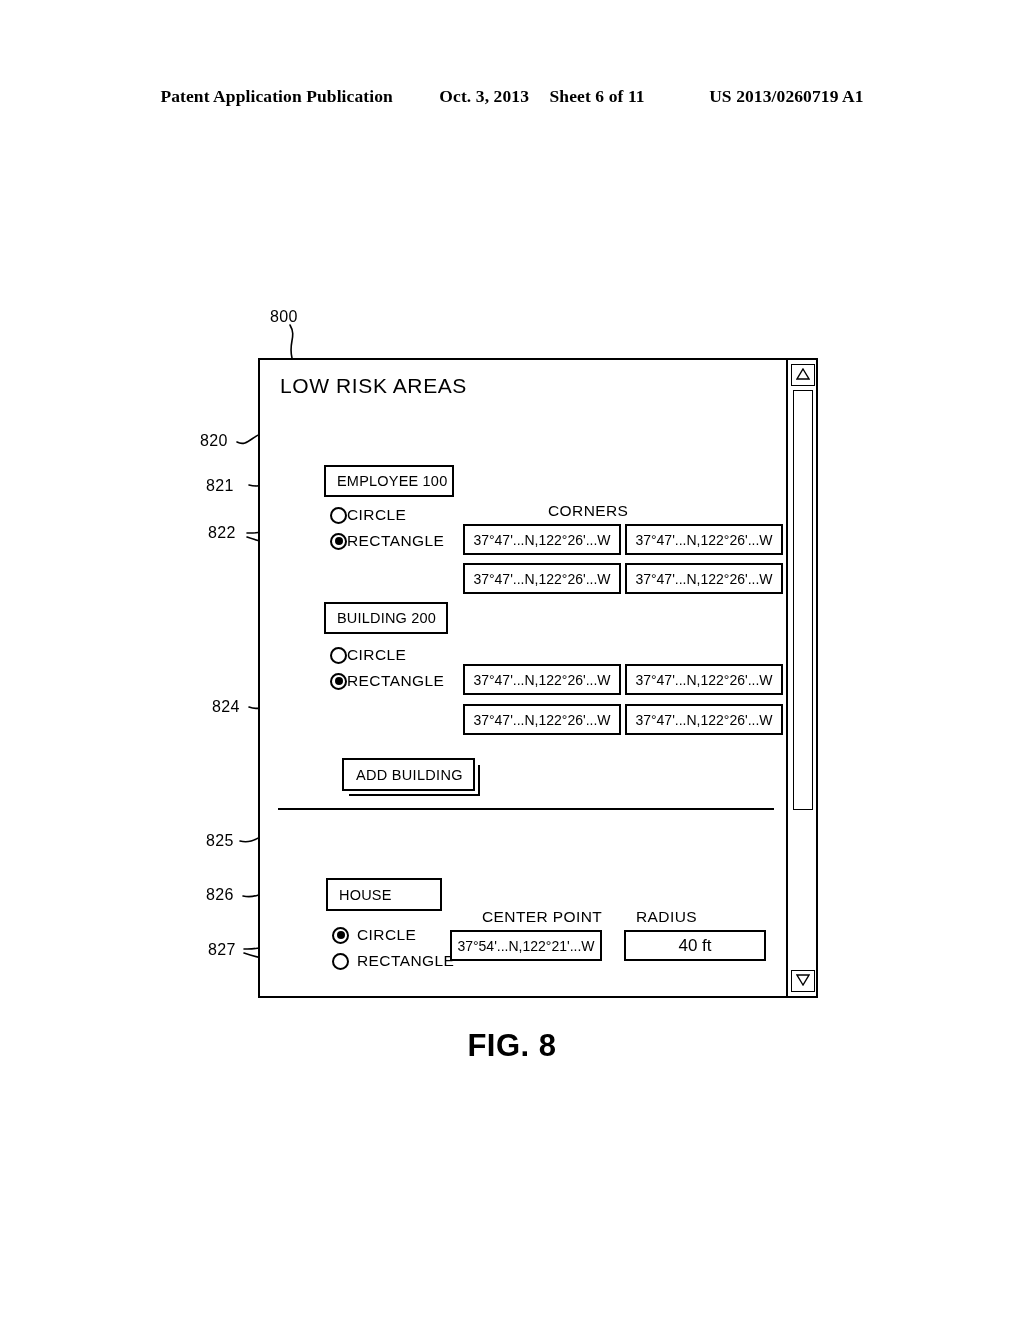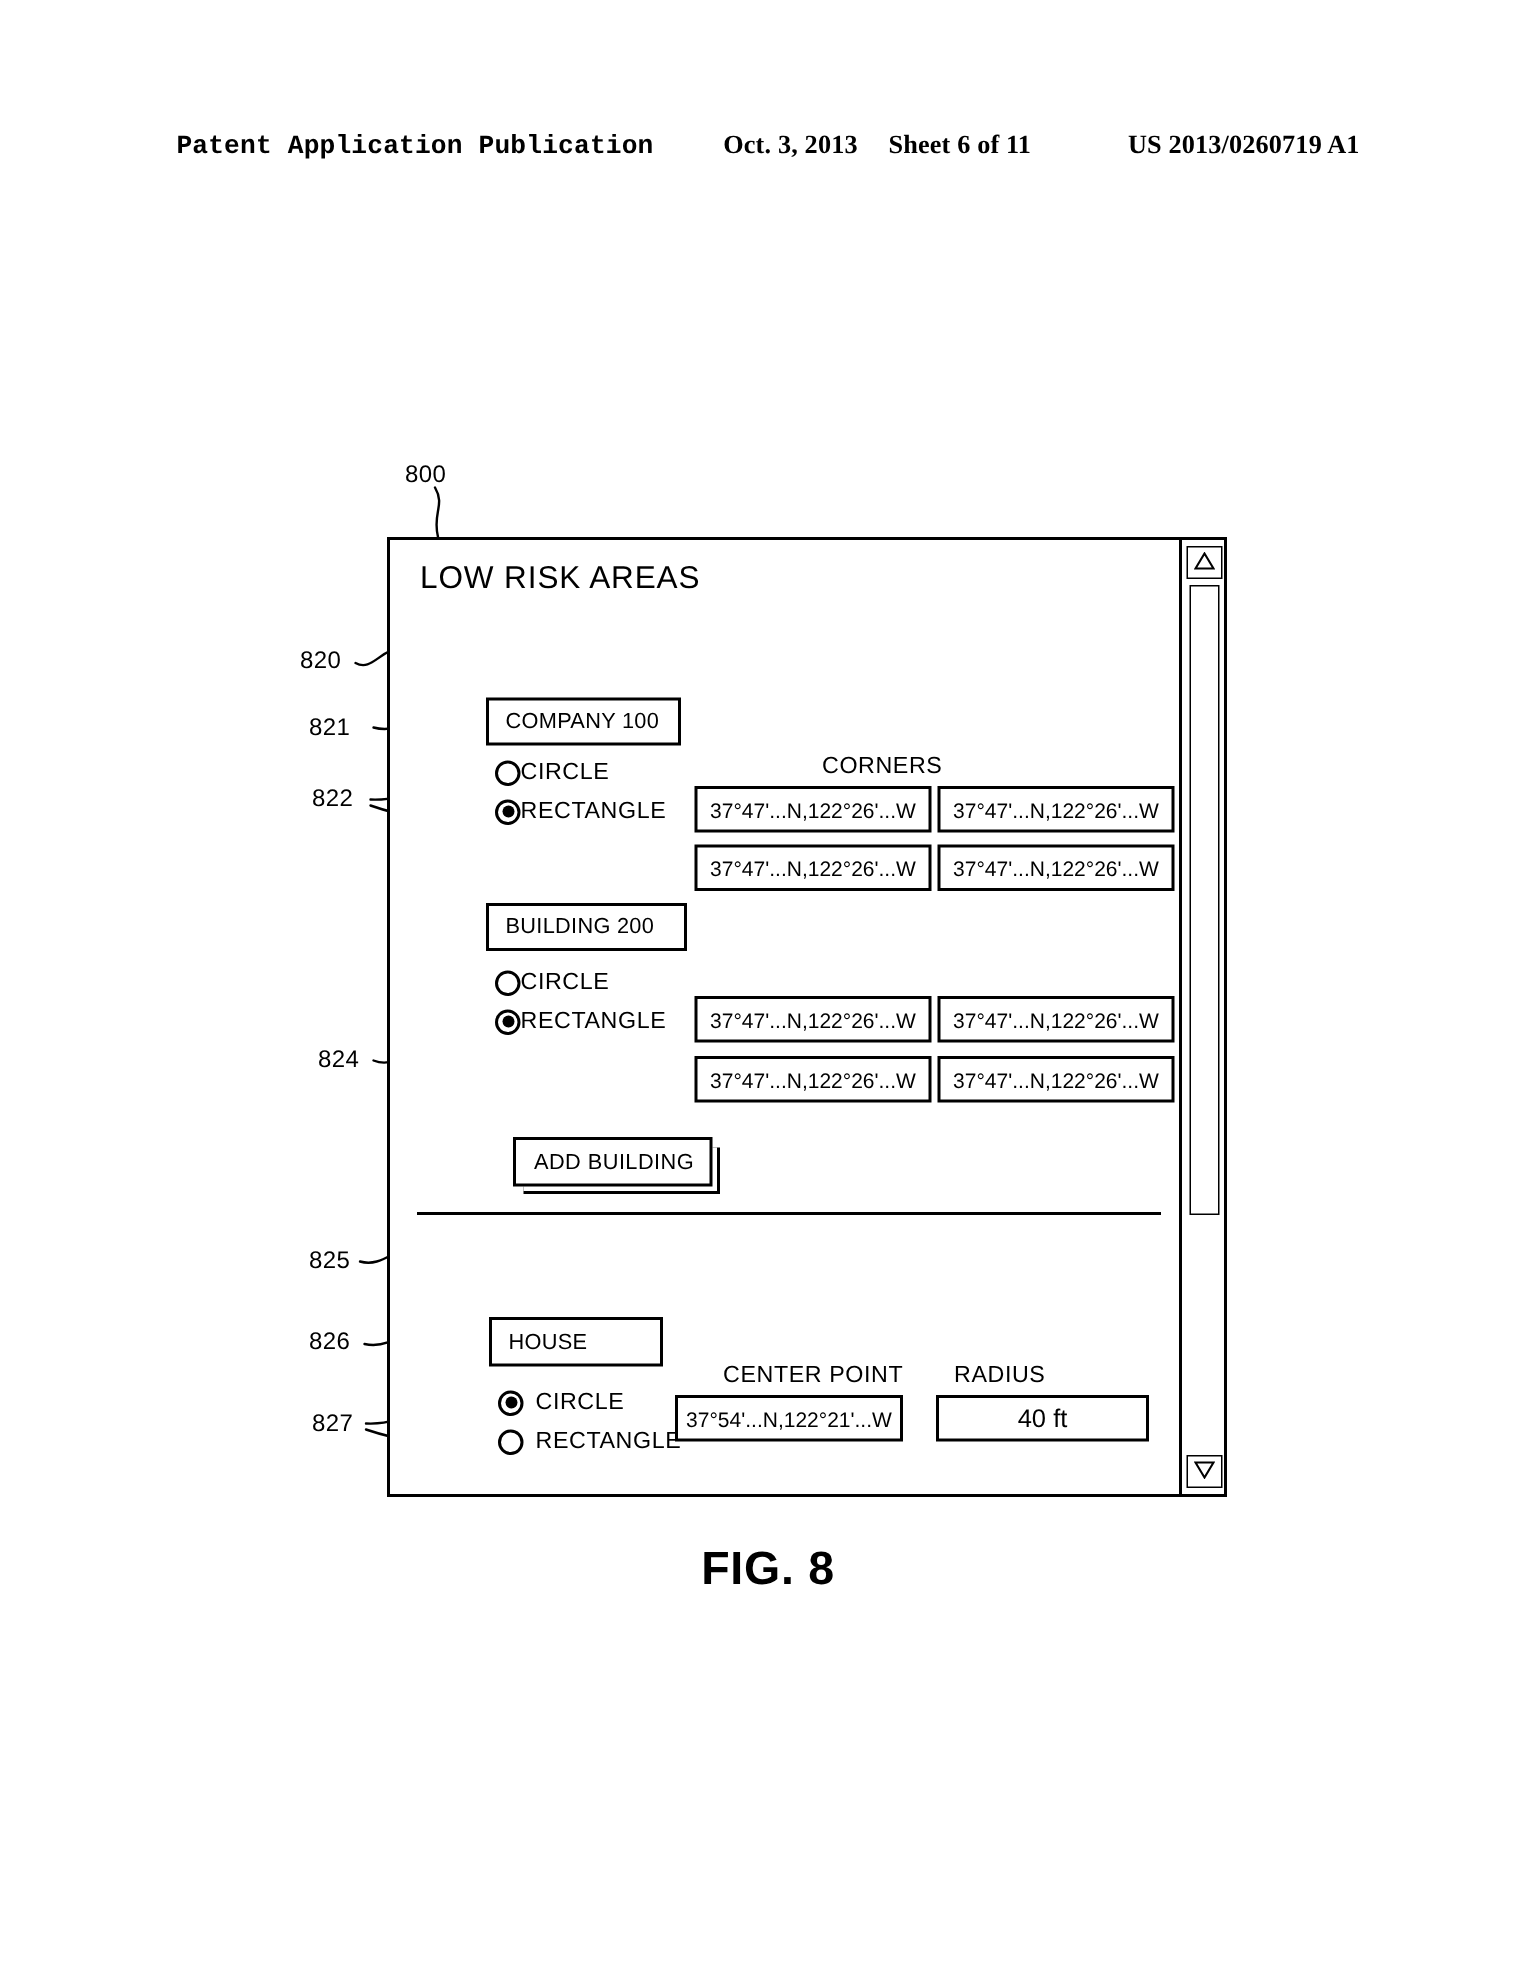--- a/index.html
+++ b/index.html
@@ -23,21 +23,21 @@
     left: 0;
     width: 1024px;
     text-align: center;
     font-family: "Liberation Serif", serif;
     font-weight: bold;
     font-size: 17.5px;
     letter-spacing: 0.1px;
     white-space: nowrap;
   }
   .pat-header span { display: inline-block; vertical-align: baseline; }
-  .hdr-pub   { margin-right: 42px; font-family: Liberation Mono, monospace; }
+  .hdr-pub   { margin-right: 42px; }
   .hdr-date  { margin-right: 16px; }
   .hdr-sheet { margin-right: 60px; }
 
   
   .fig-caption {
     position: absolute;
     left: 0;
     top: 1028px;
     width: 1024px;
     text-align: center;
@@ -294,39 +294,39 @@
       <div class="sb-arrow down">
         <span>
           <svg width="14" height="12" viewBox="0 0 14 12">
               <polygon points="7,11 1,1 13,1" fill="#fff" stroke="#000" stroke-width="1.4"></polygon>
             </svg>
         </span>
       </div>
     </div>
 
 
-    <div class="field" style="left:64px; top:105px; width:130px; height:32px;">COMPANY 100</div>
+    <div class="field" style="left:64px; top:105px; width:130px; height:32px;">EMPLOYEE 100</div>
 
     <div class="radio-row" style="left:70px; top:146px;">
       <span class="radio-dot"></span>
       <span class="radio-label">CIRCLE</span>
     </div>
     <div class="radio-row" style="left:70px; top:172px;">
       <span class="radio-dot sel"></span>
       <span class="radio-label">RECTANGLE</span>
     </div>
 
     <div class="plainlabel" style="left:288px; top:142px;">CORNERS</div>
 
     <div class="coordbox" style="left:203px; top:164px; width:158px; height:31px;">37°47'...N,122°26'...W</div>
     <div class="coordbox" style="left:365px; top:164px; width:158px; height:31px;">37°47'...N,122°26'...W</div>
     <div class="coordbox" style="left:203px; top:203px; width:158px; height:31px;">37°47'...N,122°26'...W</div>
     <div class="coordbox" style="left:365px; top:203px; width:158px; height:31px;">37°47'...N,122°26'...W</div>
 
-    <div class="field" style="left:64px; top:242px; width:134px; height:32px;">BUILDING 200</div>
+    <div class="field" style="left:64px; top:242px; width:124px; height:32px;">BUILDING 200</div>
 
     <div class="radio-row" style="left:70px; top:286px;">
       <span class="radio-dot"></span>
       <span class="radio-label">CIRCLE</span>
     </div>
     <div class="radio-row" style="left:70px; top:312px;">
       <span class="radio-dot sel"></span>
       <span class="radio-label">RECTANGLE</span>
     </div>
 

